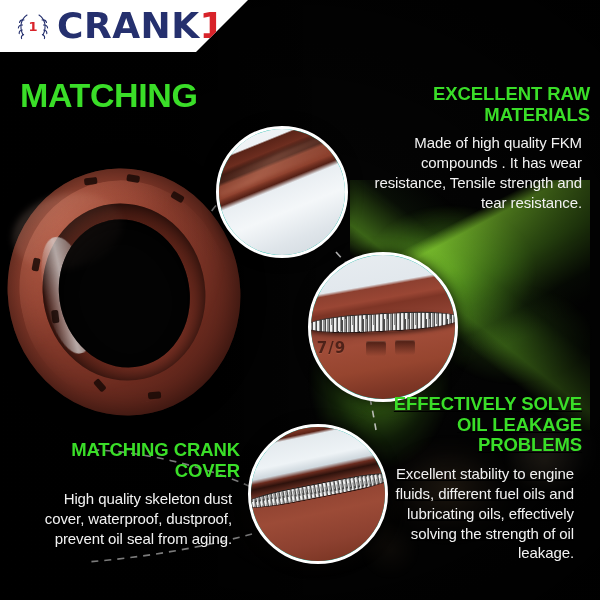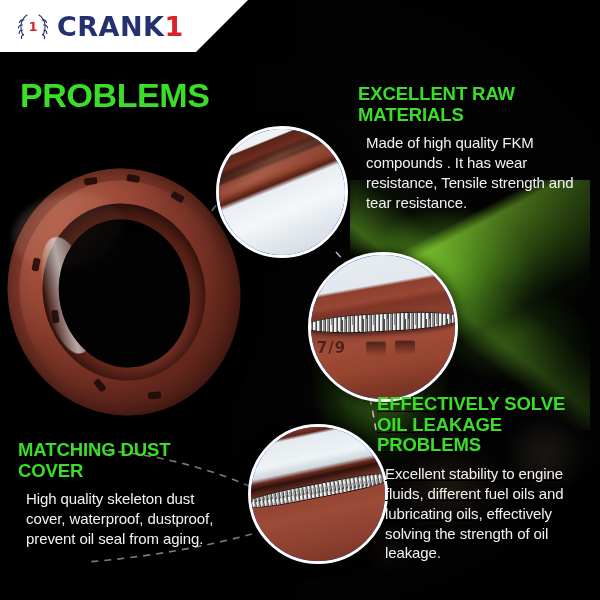--- a/index.html
+++ b/index.html
@@ -56,34 +56,34 @@
     background:#ffffff;
     -webkit-clip-path:polygon(0 0, 248px 0, 196px 52px, 0 52px);
     clip-path:polygon(0 0, 248px 0, 196px 52px, 0 52px);
     display:flex;align-items:center;
   }
   .logo-wrap{display:flex;align-items:center;gap:7px;padding-left:16px;}
   .wreath{position:relative;width:34px;height:30px;flex:none;}
   .wreath svg{display:block;}
   .brand{
     font-family:"DejaVu Sans", sans-serif;
-    font-weight:bold;font-size:27px;letter-spacing:.5px;
+    font-weight:bold;font-size:36px;letter-spacing:.5px;
     color:#25306e;line-height:1;white-space:nowrap;
   }
   .brand .one{color:#d8232a;}
 
   
   .title{
     position:absolute;left:20px;top:79px;width:240px;
     color:#3ade28;font-weight:bold;font-size:34px;line-height:.98;
     letter-spacing:-.4px;
   }
   .title span{display:block;}
 
-  .block{position:absolute;}
+  .block{position:absolute;text-align:right;}
   .block h3{
     margin:0 0 5px 0;color:#3ade28;font-weight:bold;
     font-size:18.5px;line-height:1.12;letter-spacing:-.1px;
   }
   .block p{
     margin:8px;color:#f2f2f2;font-size:15px;line-height:1.32;
     font-weight:normal;letter-spacing:-.1px;
   }
 
   #blk-raw{left:358px;top:84px;width:232px;}
@@ -129,21 +129,21 @@
     position:absolute;left:8%;top:6%;width:48%;height:30%;border-radius:50%;
     background:linear-gradient(150deg, rgba(255,210,190,.22) 0%, rgba(255,190,165,.06) 55%, rgba(0,0,0,0) 100%);
     filter:blur(3px);
   }
 
   
   .callout{
     position:absolute;border-radius:50%;overflow:hidden;
     border:3px solid #ffffff;
     box-shadow:0 0 14px rgba(0,0,0,.85);
-    background:#1d4ed8;
+    background:#14b8a6;
   }
   .co-inner{position:absolute;inset:0;}
 
   
   #co-raw{left:216px;top:126px;width:132px;height:132px;}
   #co-raw .co-inner{
     background:
       linear-gradient(158deg,
         #f2f5f7 0%, #eef2f5 17%,
         #5a2418 18%, #6d2d1f 24%,
@@ -302,30 +302,30 @@
             <path d="M26.4,23.4 C28.4,24.3 29,25.8 28.4,27.6"></path>
           </g>
           <text x="17" y="19.5" text-anchor="middle" font-family="DejaVu Sans, sans-serif" font-size="13" font-weight="bold" fill="#d8232a">1</text>
         </svg>
       </span>
       <span class="brand"><span>CRANK</span><span class="one">1</span></span>
     </div>
   </div>
 
   <div class="title">
-    <span>PROBLEMS</span>
+    <span>MATCHING</span>
   </div>
 
   <div class="block" id="blk-raw">
     <h3>EXCELLENT RAW MATERIALS</h3>
     <p>Made of high quality FKM compounds . It has wear resistance, Tensile strength and tear resistance.</p>
   </div>
 
   <div class="block" id="blk-dust">
-    <h3>MATCHING DUST COVER</h3>
+    <h3>MATCHING CRANK COVER</h3>
     <p>High quality skeleton dust cover, waterproof, dustproof, prevent oil seal from aging.</p>
   </div>
 
   <div class="block" id="blk-oil">
     <h3>EFFECTIVELY SOLVE OIL LEAKAGE PROBLEMS</h3>
     <p>Excellent stability to engine fluids, different fuel oils and lubricating oils, effectively solving the strength of oil leakage.</p>
   </div>
 
 </div>
 

